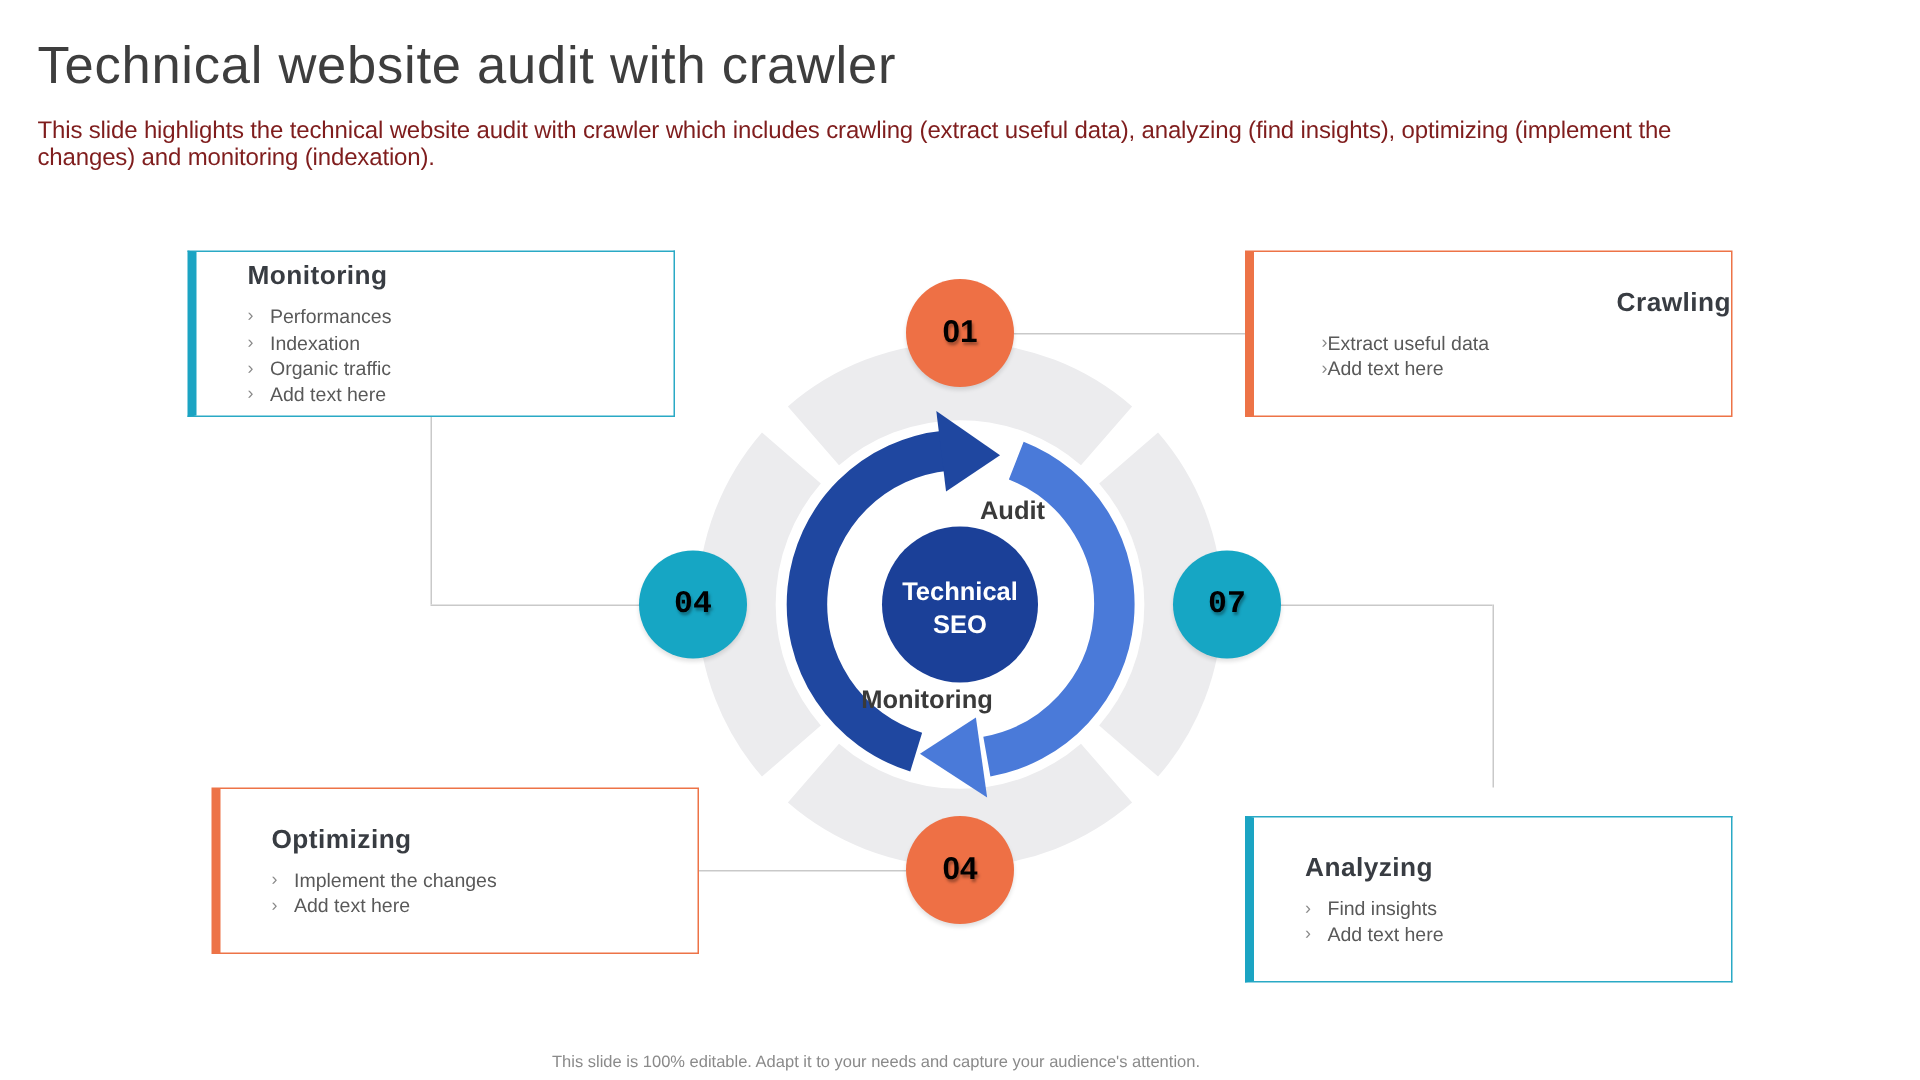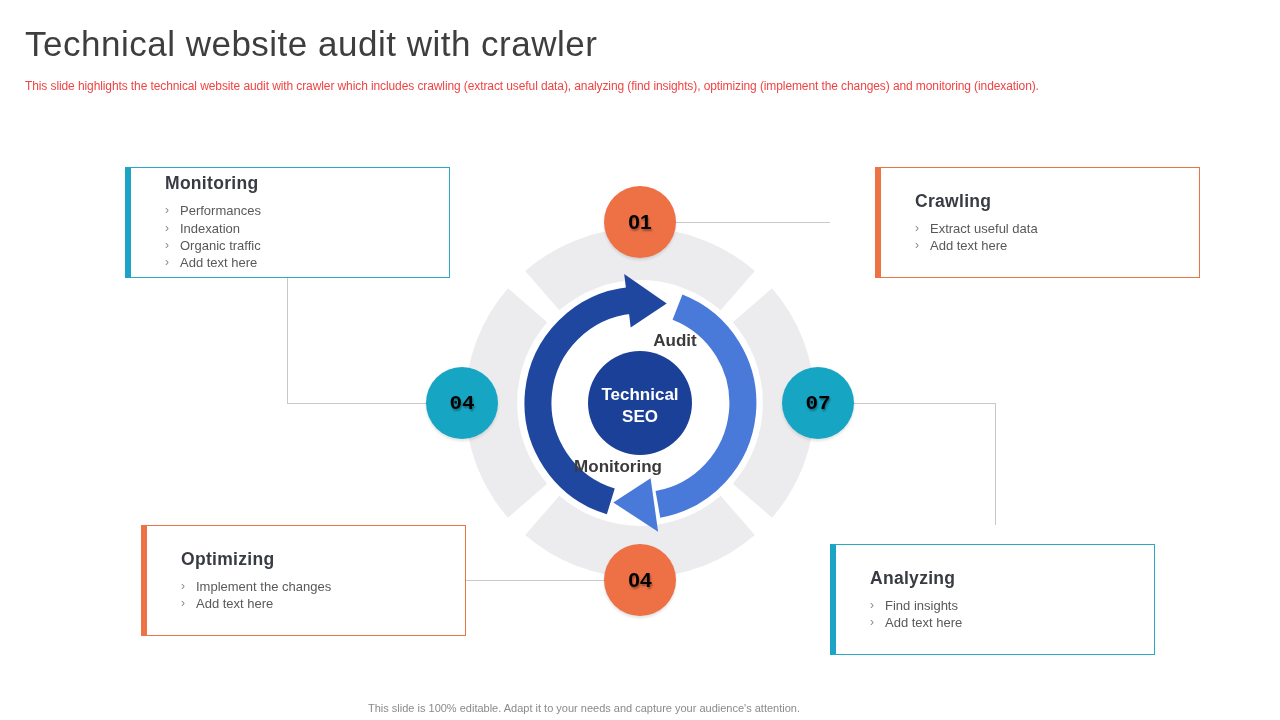--- a/index.html
+++ b/index.html
@@ -7,21 +7,21 @@
   body { font-family: "Liberation Sans", sans-serif; background: #ffffff; overflow: hidden; }
   .slide { position: relative; width: 1280px; height: 720px; background: #ffffff; }
 
   .title {
     position: absolute; left: 25px; top: 24px;
     font-size: 35px; font-weight: 300; letter-spacing: 0.5px;
     color: #3e3e3e;
   }
   .subtitle {
     position: absolute; left: 25px; top: 79px; width: 1120px;
-    font-size: 12px; color: #ef4444; letter-spacing: -0.1px;
+    font-size: 16px; color: #7f1d1d; letter-spacing: -0.1px;
   }
 
   
   .conn { position: absolute; background: #c9c9c9; }
 
   
   .card {
     position: absolute; width: 325px; height: 111px;
     background: #ffffff; display: flex; flex-direction: column; justify-content: center;
     padding-left: 34px;
@@ -118,21 +118,21 @@
           <span class="bullet">›</span>
           <span>Organic traffic</span>
         </li>
       <li>
           <span class="bullet">›</span>
           <span>Add text here</span>
         </li>
     </ul>
   </div>
 
-  <div class="card orange" style="left:875px; top:167px;">
+  <div class="card orange" style="left:830px; top:167px;text-align:right;">
     <div class="card-title">Crawling</div>
     <ul>
       <li>
           <span class="bullet">›</span>
           <span>Extract useful data</span>
         </li>
       <li>
           <span class="bullet">›</span>
           <span>Add text here</span>
         </li>

